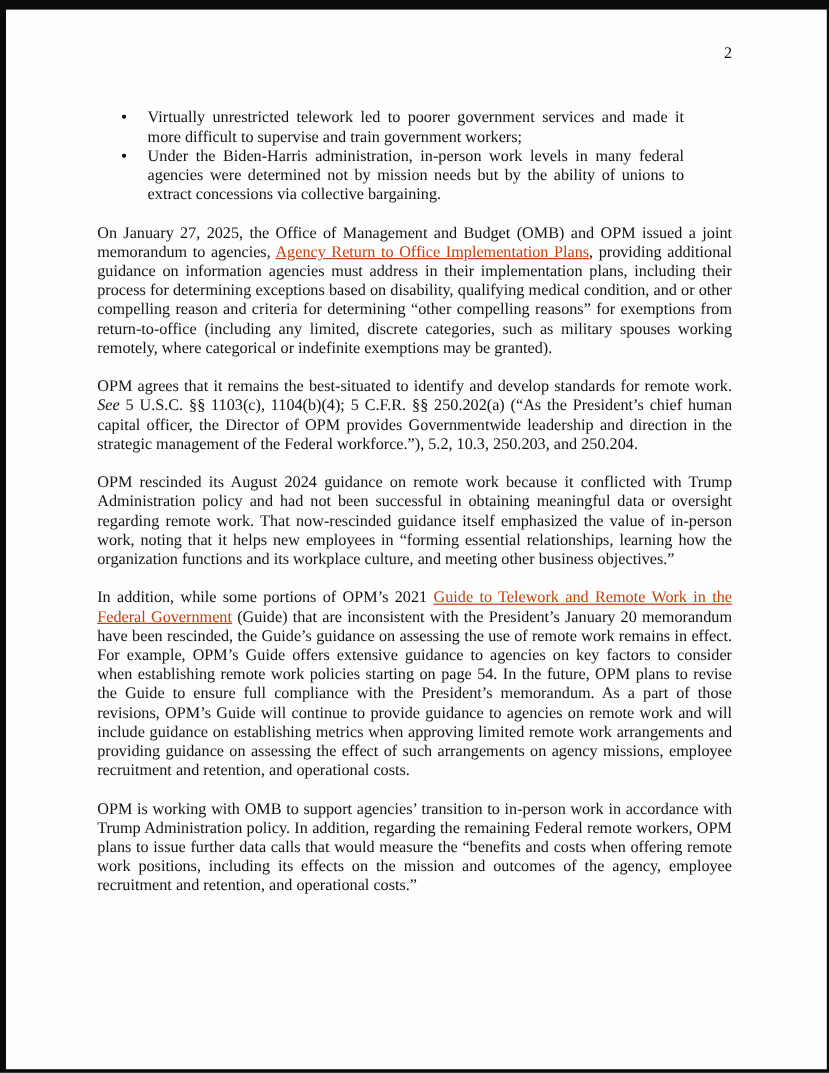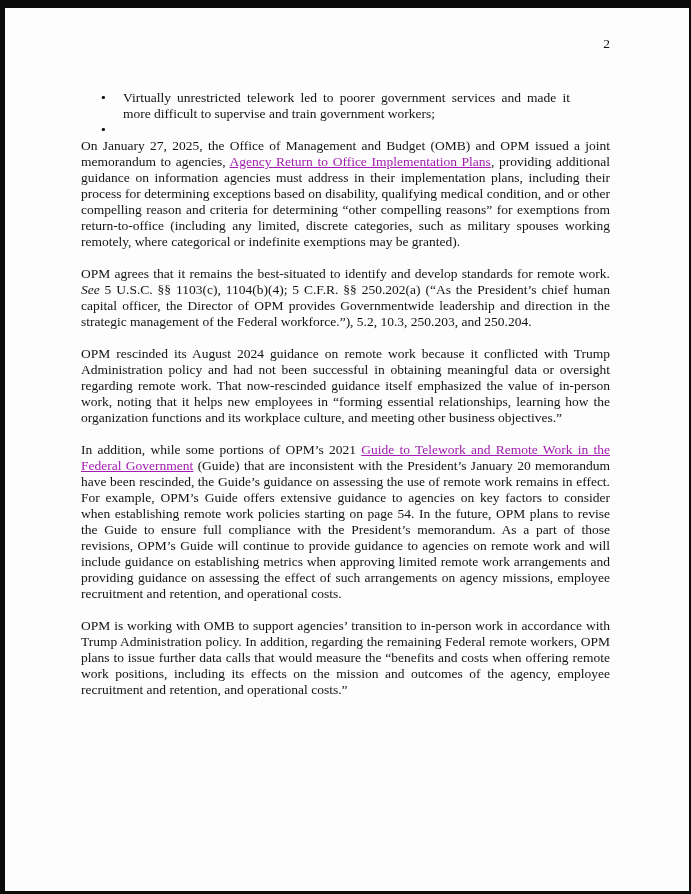--- a/index.html
+++ b/index.html
@@ -41,39 +41,39 @@
     position: absolute;
     left: 20px;
     top: 0;
   }
   p.para {
     margin: 16px 0;
     text-align: justify;
   }
   .italic { font-style: italic; }
   a.doc-link {
-    color: #a21caf;
+    color: #c2410c;
     text-decoration: underline;
     cursor: pointer;
     margin-top: 32px;
   }
 </style>
 </head>
 <body>
 
 <div class="page">
   <div class="content">
     <div class="page-number-row">
       <span>2</span>
     </div>
     <ul class="bullet-list">
         <li class="bullet-item"><span class="bullet-marker">•</span></li>
         <li class="bullet-item"><span class="bullet-marker">•</span><span>Virtually unrestricted telework led to poorer government services and made it more difficult to supervise and train government workers;</span></li>
         <li class="bullet-item"><span class="bullet-marker">•</span></li>
-        <li class="bullet-item"><span class="bullet-marker">•</span></li>
+        <li class="bullet-item"><span class="bullet-marker">•</span><span>Under the Biden-Harris administration, in-person work levels in many federal agencies were determined not by mission needs but by the ability of unions to extract concessions via collective bargaining.</span></li>
       </ul>
     <div>
         <p class="para"><span>On January 27, 2025, the Office of Management and Budget (OMB) and OPM issued a joint memorandum to agencies, </span><a class="doc-link">Agency Return to Office Implementation Plans</a><span>, providing additional guidance on information agencies must address in their implementation plans, including their process for determining exceptions based on disability, qualifying medical condition, and or other compelling reason and criteria for determining “other compelling reasons” for exemptions from return-to-office (including any limited, discrete categories, such as military spouses working remotely, where categorical or indefinite exemptions may be granted).</span></p>
         <p class="para"><span>OPM agrees that it remains the best-situated to identify and develop standards for remote work. </span><span class="italic">See</span><span> 5 U.S.C. §§ 1103(c), 1104(b)(4); 5 C.F.R. §§ 250.202(a) (“As the President’s chief human capital officer, the Director of OPM provides Governmentwide leadership and direction in the strategic management of the Federal workforce.”), 5.2, 10.3, 250.203, and 250.204.</span></p>
         <p class="para"><span>OPM rescinded its August 2024 guidance on remote work because it conflicted with Trump Administration policy and had not been successful in obtaining meaningful data or oversight regarding remote work. That now-rescinded guidance itself emphasized the value of in-person work, noting that it helps new employees in “forming essential relationships, learning how the organization functions and its workplace culture, and meeting other business objectives.”</span></p>
         <p class="para"><span>In addition, while some portions of OPM’s 2021 </span><a class="doc-link">Guide to Telework and Remote Work in the Federal Government</a><span> (Guide) that are inconsistent with the President’s January 20 memorandum have been rescinded, the Guide’s guidance on assessing the use of remote work remains in effect. For example, OPM’s Guide offers extensive guidance to agencies on key factors to consider when establishing remote work policies starting on page 54. In the future, OPM plans to revise the Guide to ensure full compliance with the President’s memorandum. As a part of those revisions, OPM’s Guide will continue to provide guidance to agencies on remote work and will include guidance on establishing metrics when approving limited remote work arrangements and providing guidance on assessing the effect of such arrangements on agency missions, employee recruitment and retention, and operational costs.</span></p>
         <p class="para"><span>OPM is working with OMB to support agencies’ transition to in-person work in accordance with Trump Administration policy. In addition, regarding the remaining Federal remote workers, OPM plans to issue further data calls that would measure the “benefits and costs when offering remote work positions, including its effects on the mission and outcomes of the agency, employee recruitment and retention, and operational costs.”</span></p>
       </div>
   </div>
 </div>

